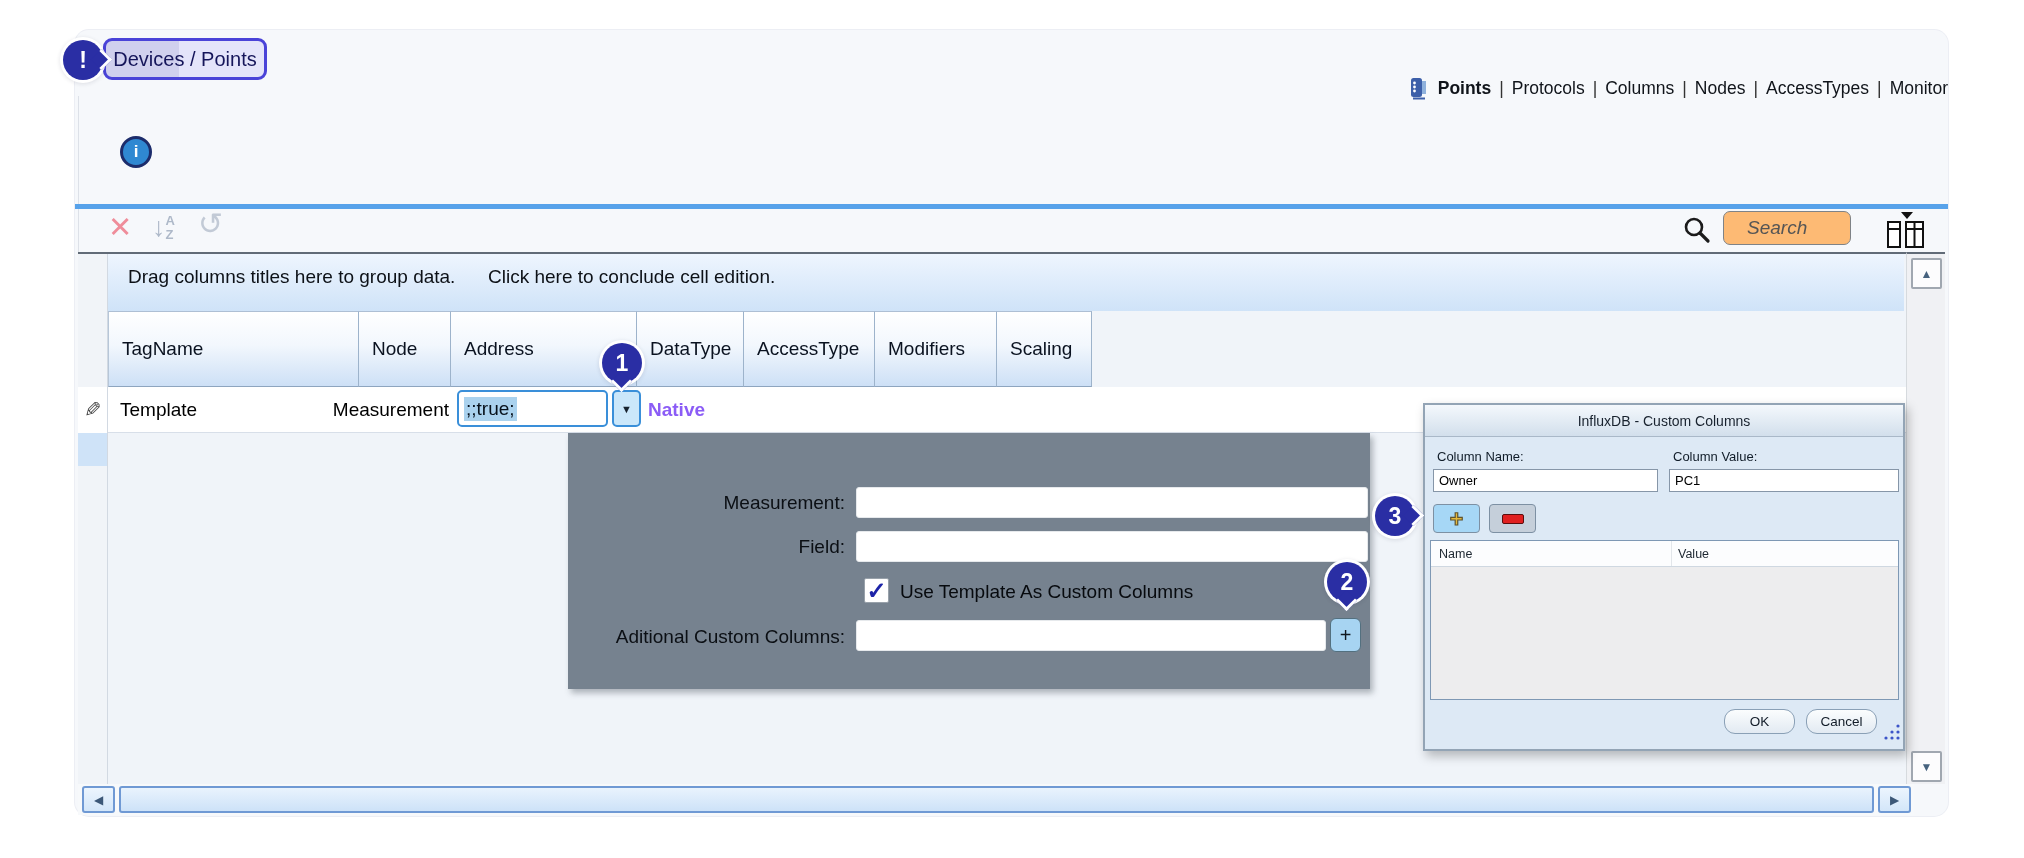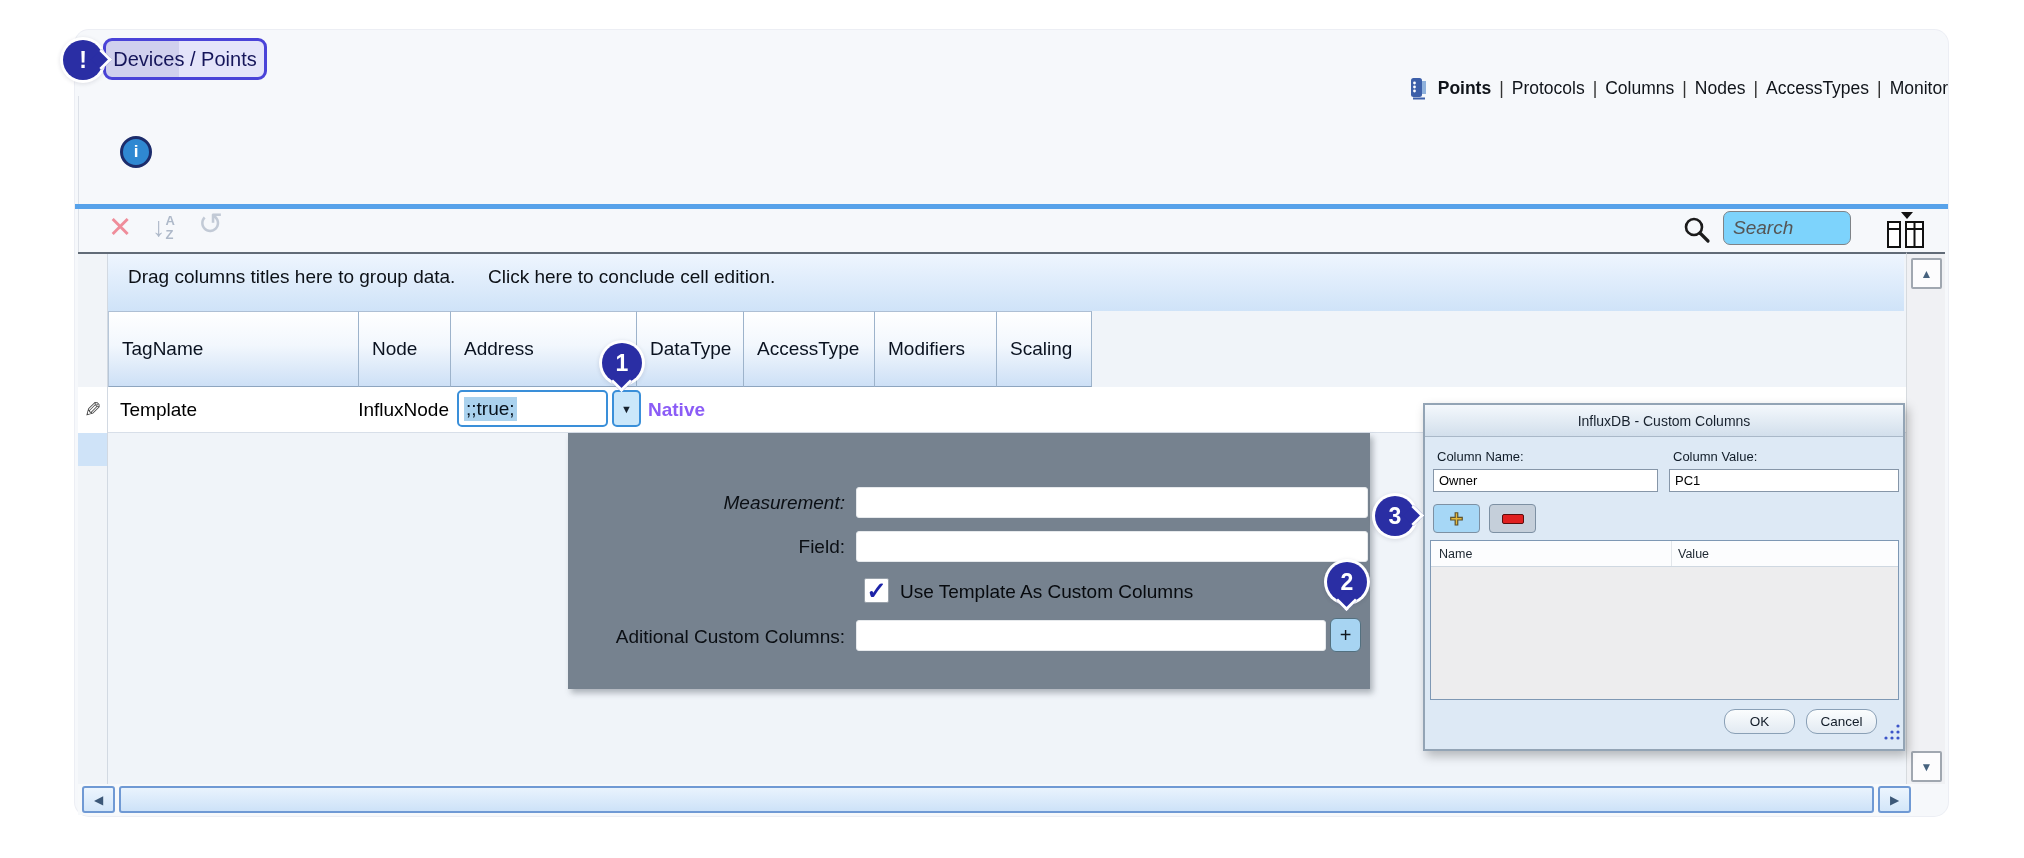--- a/index.html
+++ b/index.html
@@ -29,22 +29,22 @@
 
   .accent-line { left:75px; top:204px; width:1873px; height:5px; background:#57a2ea; }
 
   
   .tb-x { left:108px; top:213px; font-size:29px; color:#ef8d9a; line-height:1; }
   .tb-sort { left:152px; top:214px; display:flex; align-items:center; color:#aeb9c9; }
   .tb-sort .arr { font-size:27px; line-height:1; }
   .tb-sort .az { display:flex; flex-direction:column; font-size:13px; font-weight:bold; line-height:1.05; }
   .tb-hist { left:198px; top:209px; font-size:30px; color:#c2cad6; line-height:1; }
   .search-input { left:1723px; top:211px; width:128px; height:34px; border:1.6px solid #7f8387;
-    border-radius:7px; font-style:italic; font-size:19px; color:#444; padding:0 9px;
-    background:#7dd3fc; font-family:inherit; outline:none; }
+    border-radius:7px; font-style:italic; font-size:19px; color:#444; padding:0 23px;
+    background:#fdba74; font-family:inherit; outline:none; }
   .search-input::placeholder { color:#555; font-style:italic; }
 
   
   .grid-bg { left:78px; top:252px; width:1867px; height:532px; background:#f0f4f9;
              border-top:2px solid #616b77; }
   .rowhdr-strip { left:78px; top:254px; width:30px; height:530px; background:#f1f4f8;
                   border-right:1px solid #d2d9e2; }
   .group-row { left:108px; top:254px; width:1796px; height:57px;
     background:linear-gradient(180deg,#eef5fe 0%,#cfe3f8 100%); }
   .group-hint1 { left:128px; top:266px; font-size:19px; color:#0d1117; }
@@ -82,21 +82,21 @@
   .addr-drop { left:612px; top:390px; width:29px; height:37px; background:#cbe7fa;
     border:2px solid #3a8fd9; border-radius:5px; display:flex; align-items:center;
     justify-content:center; font-size:11px; color:#17222e; z-index:12; }
   .cell-datatype { left:648px; top:387px; height:46px; display:flex; align-items:center;
                    font-size:19px; color:#8b5cf6;font-weight:bold; }
 
   
   .gray-panel { left:568px; top:433px; width:802px; height:256px; background:#76828f;
                 box-shadow:3px 4px 6px rgba(60,70,82,.38); z-index:10; }
   .gp-label { position:absolute; text-align:right; font-size:19px; color:#0b0f14; z-index:11; }
-  .gp-lab-m { left:580px; top:492px; width:265px;font-style:italic; }
+  .gp-lab-m { left:580px; top:492px; width:265px; }
   .gp-lab-f { left:580px; top:536px; width:265px; }
   .gp-lab-a { left:500px; top:626px; width:345px; }
   .gp-input { position:absolute; background:#fff; border:1px solid #e6e9ec; border-radius:3px;
     height:31px; font-size:17px; padding:0 6px; z-index:11; box-sizing:border-box;
     font-family:inherit; outline:none; }
   .gp-in-m { left:856px; top:487px; width:512px; }
   .gp-in-f { left:856px; top:531px; width:512px; }
   .gp-in-a { left:856px; top:620px; width:470px; }
   .gp-check { left:864px; top:578px; width:25px; height:25px; background:#fff;
     border:1px solid #98a1aa; border-radius:2px; display:flex; align-items:center;
@@ -260,21 +260,21 @@
   <div class="s hcell hc4">AccessType</div>
   <div class="s hcell hc5">Modifiers</div>
   <div class="s hcell hc6">Scaling</div>
 
   <div class="s data-row"></div>
   <div class="s pencil-cell">
     <span>✎</span>
   </div>
   <div class="s newrow-cell"></div>
   <div class="s cell-example">Template</div>
-  <div class="s cell-node">InfluxNode</div>
+  <div class="s cell-node">Measurement</div>
   <div class="s addr-editor">
     <span class="addr-text">;;true;</span>
   </div>
   <div class="s addr-drop">
     <span>▼</span>
   </div>
   <div class="s cell-datatype">Native</div>
 
   <div class="s gray-panel"></div>
   <div class="s gp-label gp-lab-m">Measurement:</div>

